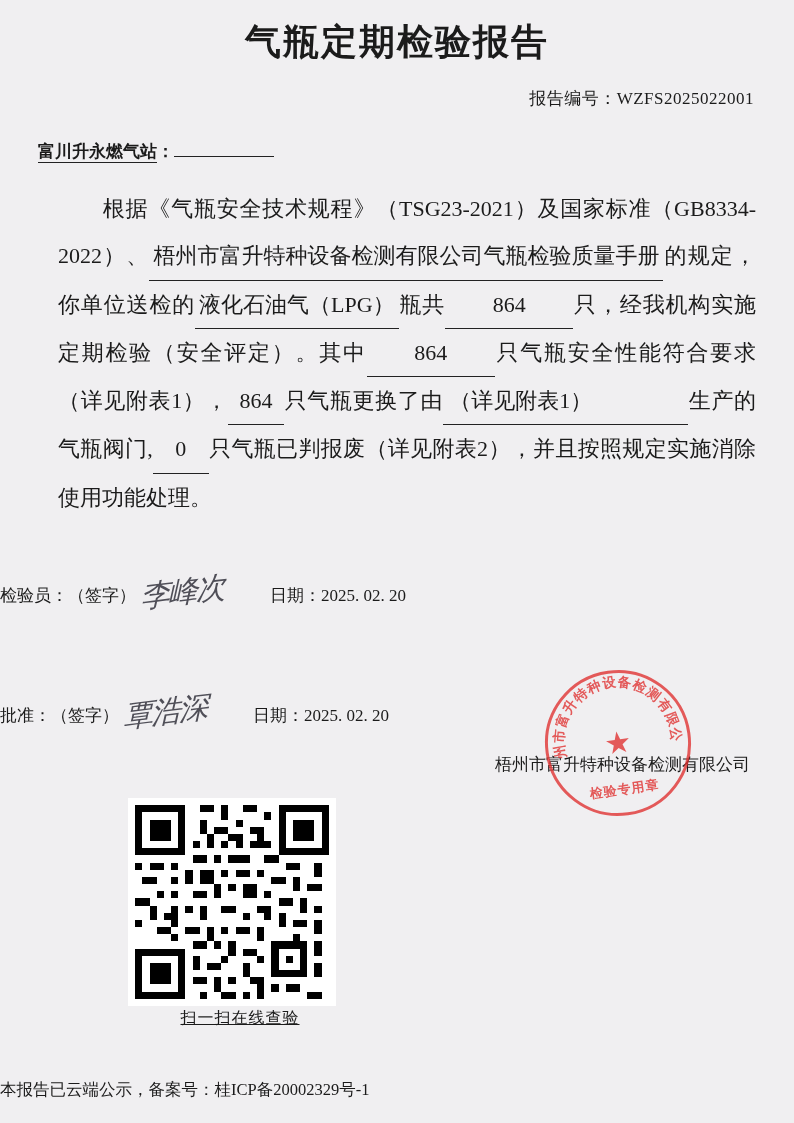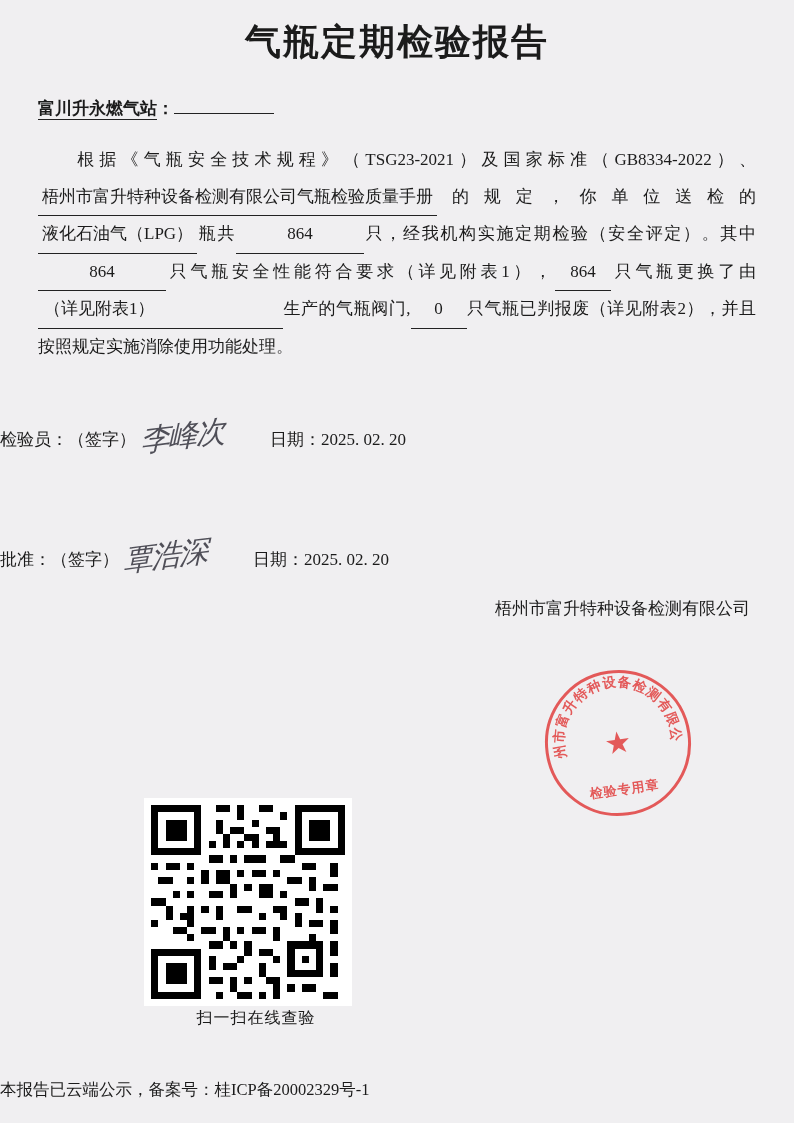--- a/index.html
+++ b/index.html
@@ -46,23 +46,24 @@
     padding-bottom: 1px;
   }
   .addressee .blank {
     display: inline-block;
     width: 100px;
     border-bottom: 1px solid #222;
   }
   .body-text {
     margin-top: 22px;
     padding: 0 38px;
-    font-size: 17px;
+    font-size: 22px;
     line-height: 2.15;
     text-align: justify;
+    margin-left: 20px;
   }
   .indent { display: inline-block; width: 2em; }
   .fill {
     display: inline-block;
     border-bottom: 1px solid #222;
     text-align: center;
     padding: 0 4px;
   }
   .fill.w-std { min-width: 260px; }
   .fill.w-gas { min-width: 150px; }
@@ -142,23 +143,24 @@
     bottom: 14px;
     width: 100%;
     text-align: center;
     font-size: 13px;
     font-weight: bold;
     font-family: "Liberation Sans", sans-serif;
     letter-spacing: 1px;
   }
   .qr-wrap {
     position: absolute;
-    left: 144px;
+    left: 128px;
     top: 798px;
     width: 224px;
+    text-decoration: underline;
   }
   .qr {
     width: 208px;
     height: 208px;
     background: #fff;
     padding: 0;
     display: block;
   }
   .qr-caption {
     text-align: center;
@@ -175,20 +177,23 @@
     font-size: 16.5px;
   }
 </style>
 </head>
 <body>
 
 <div class="page">
 
   <div class="title">气瓶定期检验报告</div>
 
+  <div class="report-no">
+    <span>报告编号：</span><span>WZFS2025022001</span>
+  </div>
 
   <div class="addressee">
     <span class="name">富川升永燃气站</span><span>：</span><span class="blank"></span>
   </div>
 
   <div class="body-text">
     <span class="indent"></span><span>根据《气瓶安全技术规程》（TSG23-2021）及国家标准（GB8334-2022）、</span><span class="fill w-std">梧州市富升特种设备检测有限公司气瓶检验质量手册</span><span>的规定，你单位送检的</span><span class="fill w-gas">液化石油气（LPG）</span><span>瓶共</span><span class="fill w-count2">864</span><span>只，经我机构实施定期检验（安全评定）。其中</span><span class="fill w-count2">864</span><span>只气瓶安全性能符合要求（详见附表1），</span><span class="fill w-count3">864</span><span>只气瓶更换了由</span><span class="fill w-valve">（详见附表1）</span><span>生产的气瓶阀门,</span><span class="fill w-count3">0</span><span>只气瓶已判报废（详见附表2），并且按照规定实施消除使用功能处理。</span>
   </div>
 
   <div class="sig-block inspector">

